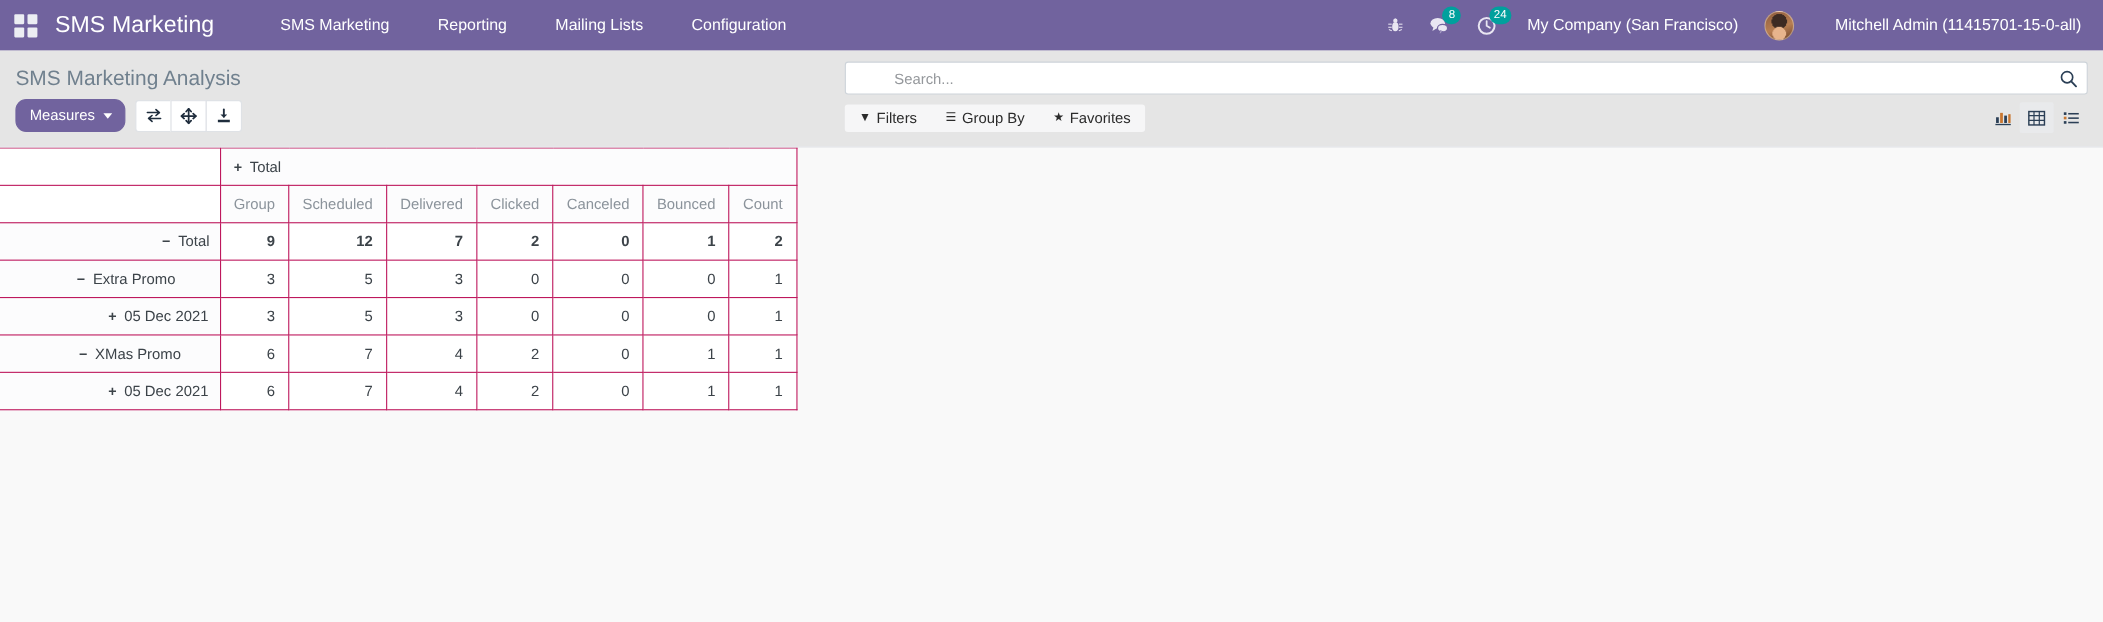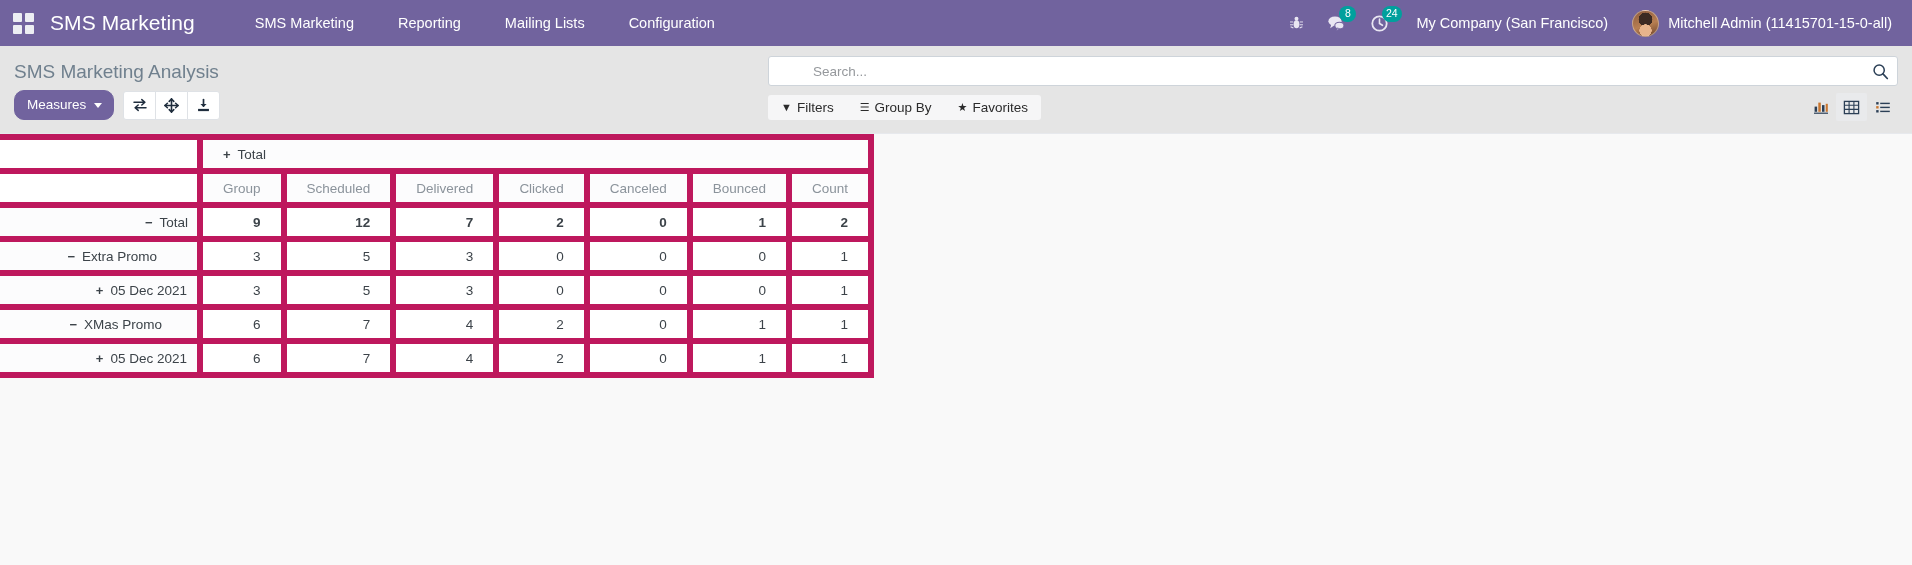--- a/index.html
+++ b/index.html
@@ -100,21 +100,21 @@
     width: 27px; height: 27px;
     border-radius: 50%;
     margin-right: 9px;
     background:
       radial-gradient(circle at 50% 78%, #e7b48c 0 26%, transparent 27%),
       radial-gradient(circle at 50% 34%, #3c2a22 0 33%, transparent 34%),
       linear-gradient(160deg, #8c5a3c 0%, #b87f52 55%, #6d4228 100%);
     flex: none;
     border: 1px solid rgba(255,255,255,.35);
   }
-  .user-name { font-size: 14.5px; color: #fff; white-space: nowrap; }
+  .user-name { font-size: 14.5px; color: #fff; white-space: nowrap; margin-left: 28px; }
 
   
   .control-panel {
     background: #e5e5e5;
     border-bottom: 1px solid #e7e9ed;
     padding: 0 14px;
     height: 88px;
     position: relative;
   }
   .cp-row {
@@ -220,23 +220,23 @@
   
   .content-area { background: #f9f9f9; padding: 0; }
   table.pivot {
     border-collapse: collapse;
     font-size: 13.5px;
     color: #3c4349;
     background: #fff;
     table-layout: fixed;
   }
   table.pivot td, table.pivot th {
-    border: 6px solid #be185d;
+    border: 1px solid #be185d;
     font-weight: 400;
-    padding: 0 20px;
+    padding: 0 12px;
     height: 34px;
     white-space: nowrap;
     vertical-align: middle;
   }
   .corner-cell { width: 200px; border-left: none !important; background: #fff; }
   .col-total-head {
     text-align: left;
     color: #3c4349;
     background: #fcfcfd;
     font-size: 13.5px;

